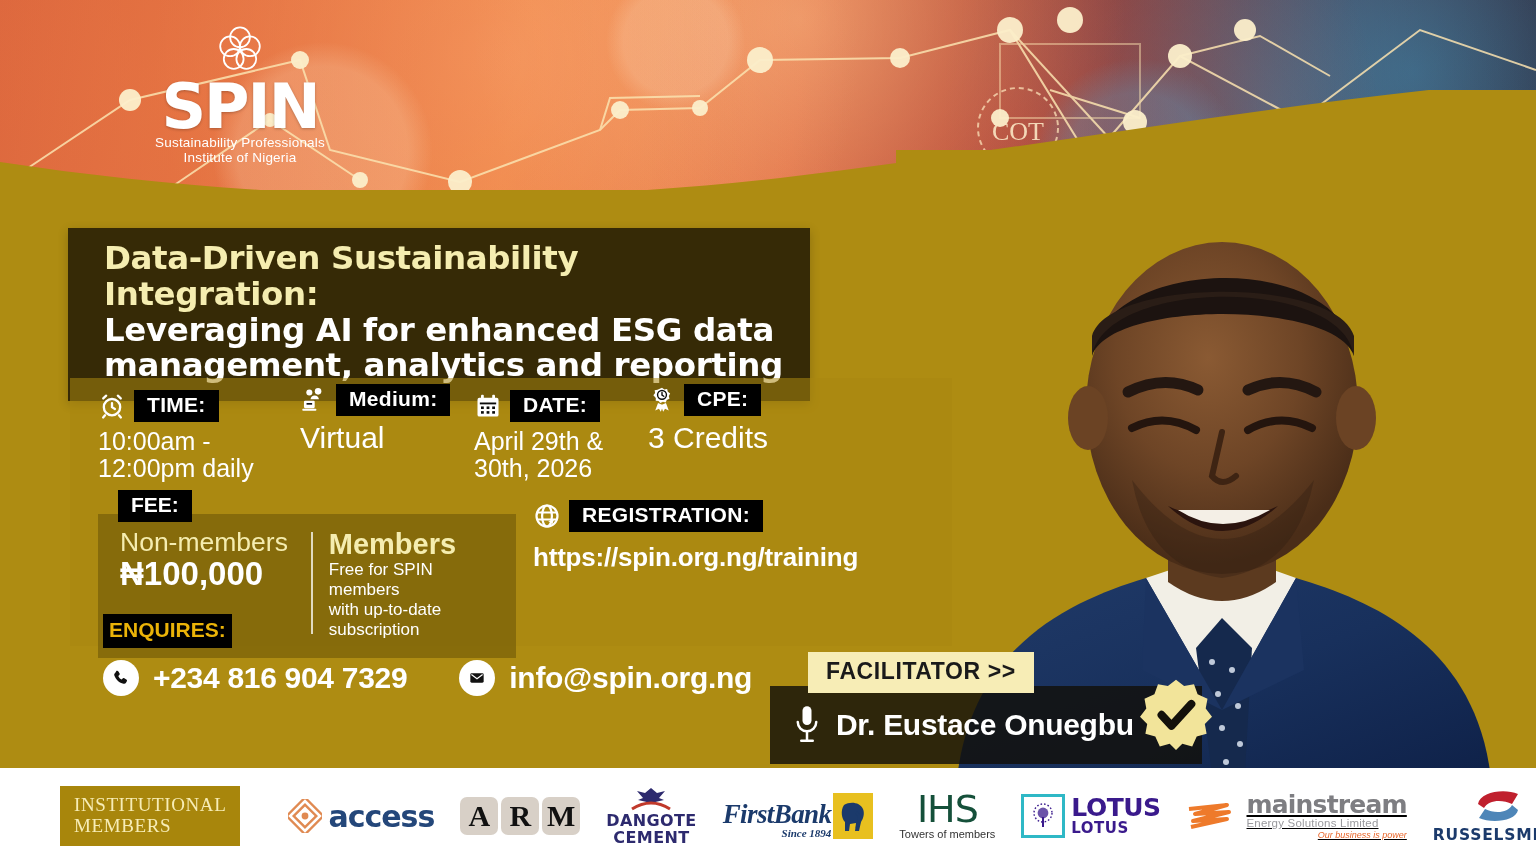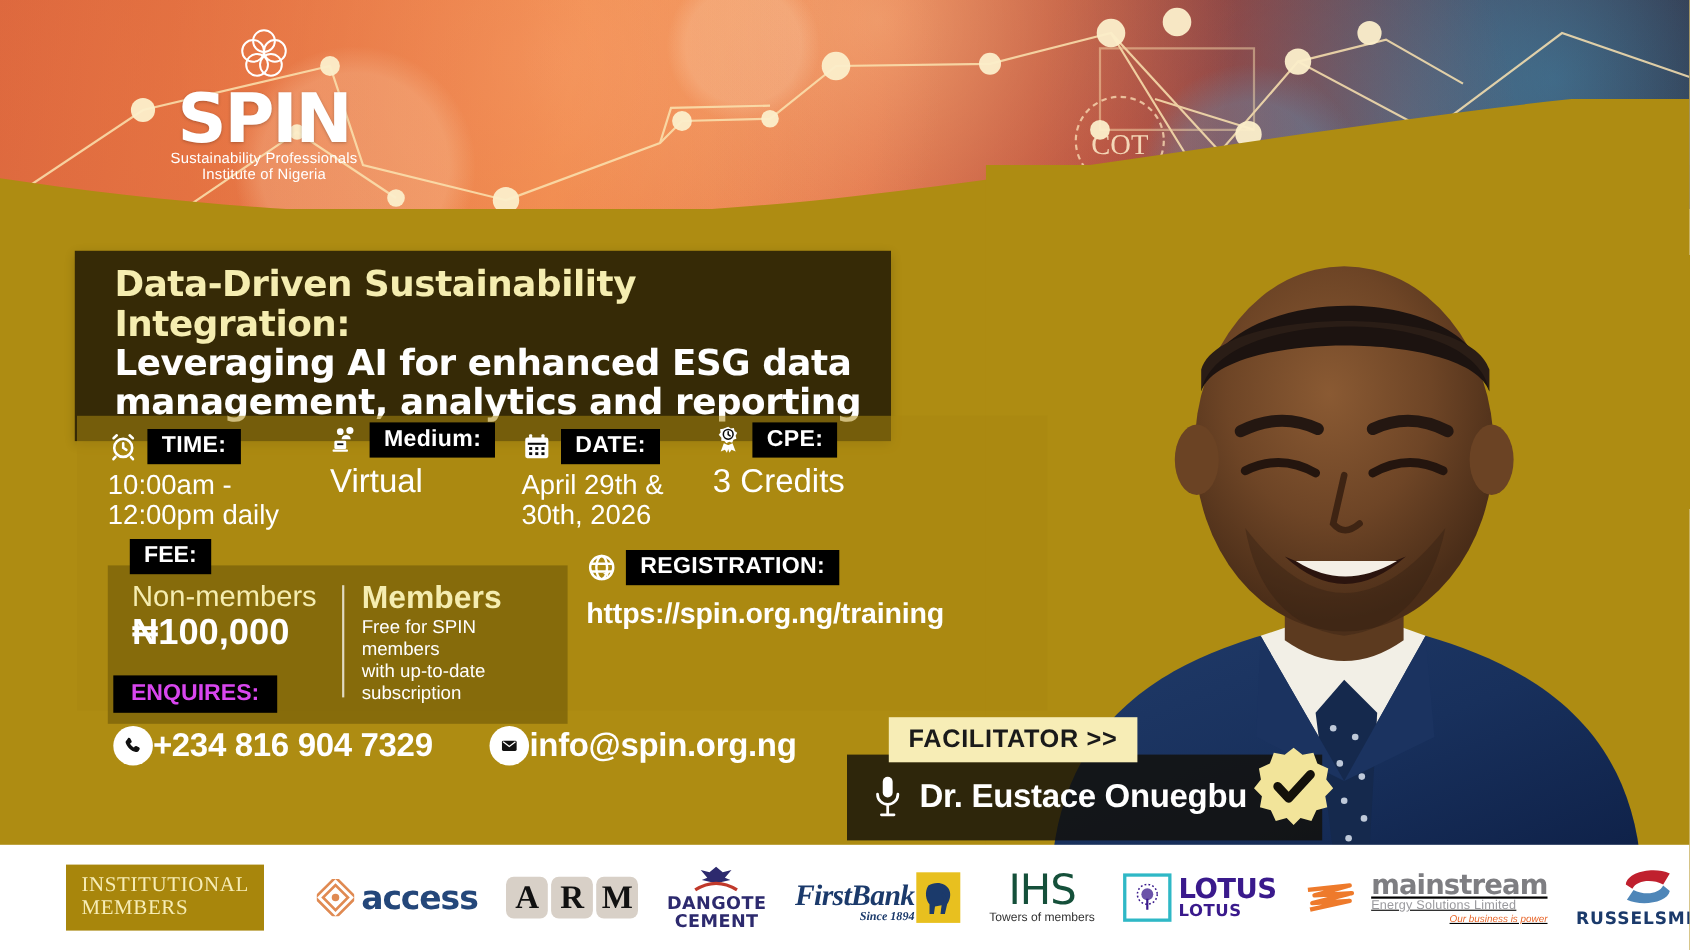--- a/index.html
+++ b/index.html
@@ -102,25 +102,25 @@
   .fee-mem { color:#F5EDB0; font-weight:bold; font-size:29px; line-height:1.0; }
   .fee-note { color:#fff; font-size:17px; line-height:1.18; margin-top:1px; white-space:pre-line; }
 
   
   .reg { position:absolute; left:463px; top:122px; }
   .reg-url { color:#fff; font-size:26px; font-weight:bold; margin-top:10px; letter-spacing:-0.2px; }
 
   
   .enq { position:absolute; left:103px; top:614px; }
   .enq-label {
-    display:inline-block; background:#000; color:#d946ef; font-weight:bold;
-    font-size:21px; padding:4px 16px 6px;
+    display:inline-block; background:#000; color:#eab308; font-weight:bold;
+    font-size:21px; padding:4px 6px 6px;
   }
   .enq-row { display:flex; align-items:center; gap:14px; margin-top:12px; }
-  .enq-item { display:flex; align-items:center; }
+  .enq-item { display:flex; align-items:center; gap:14px; }
   .circ {
     width:36px; height:36px; border-radius:50%; background:#fff;
     display:flex; align-items:center; justify-content:center; flex:none;
   }
   .enq-txt { color:#fff; font-size:30px; font-weight:bold; letter-spacing:-0.3px; }
   .enq-gap { width:24px; }
 
   
   .portrait { position:absolute; right:0; top:150px; width:640px; height:640px; overflow:hidden; }
 

